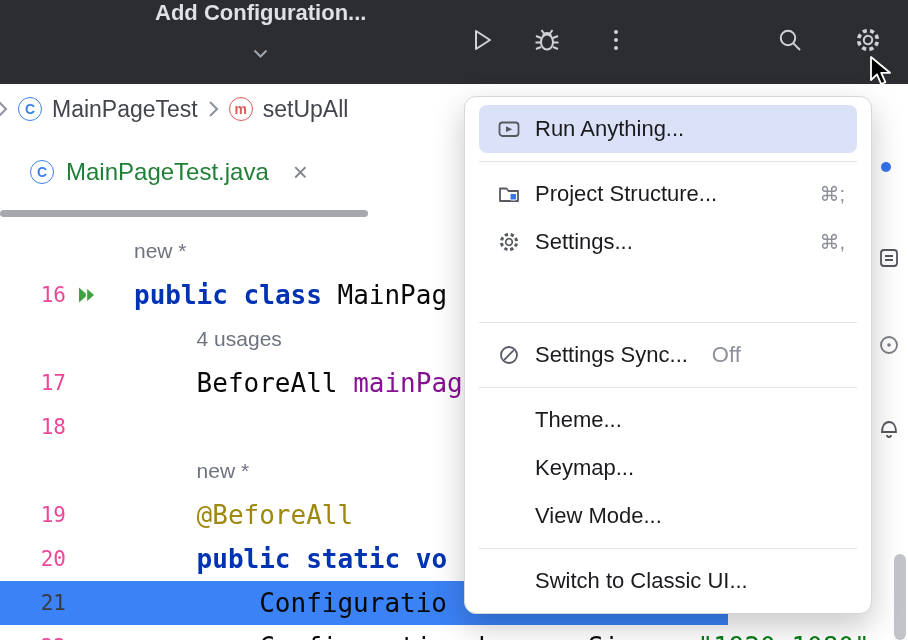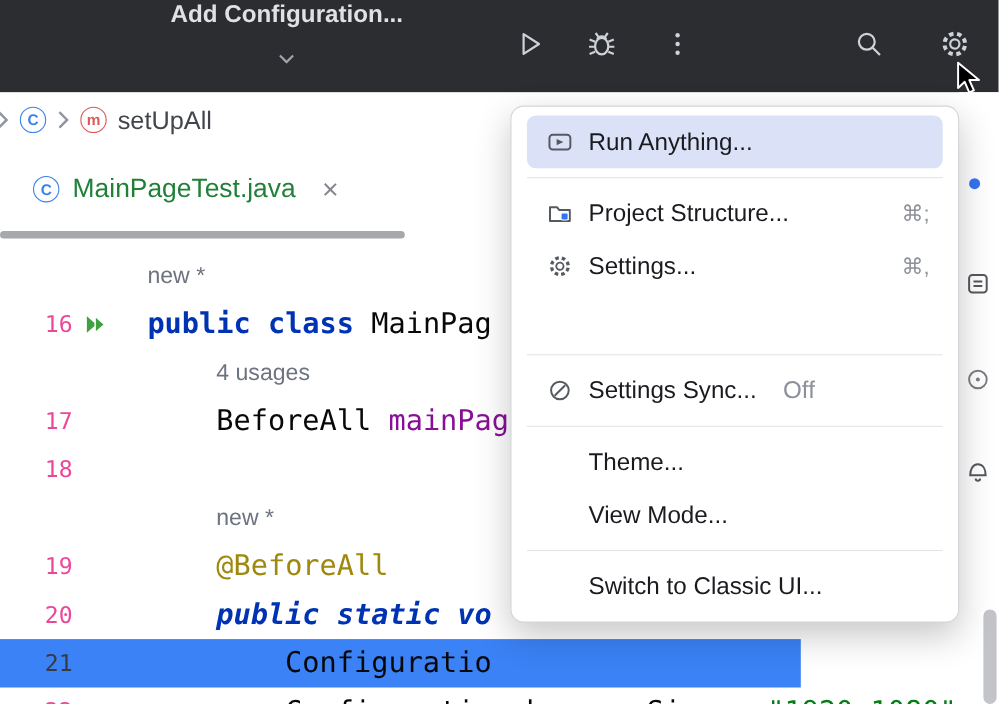--- a/index.html
+++ b/index.html
@@ -175,20 +175,21 @@
     </div>
   </div>
 
   <div class="crumbs">
     <span class="crumb-chevron first">
       <svg width="11" height="18">
           <path d="M2,2 L9,9 L2,16" stroke="#9096a1" stroke-width="2.2" fill="none"></path>
         </svg>
     </span>
     <span class="cicon cls">C</span>
+    <span>MainPageTest</span>
     <span class="crumb-chevron">
       <svg width="11" height="18">
           <path d="M2,2 L9,9 L2,16" stroke="#9096a1" stroke-width="2.2" fill="none"></path>
         </svg>
     </span>
     <span class="cicon mth">m</span>
     <span>setUpAll</span>
   </div>
 
   <div class="tabbar">
@@ -245,21 +246,21 @@
         <div class="erow">
           <div class="gutter">
             <span class="lnum">19</span>
           </div>
           <div class="code" style="padding-left: 66.6px;"><span class="tok-annotation">@BeforeAll</span></div>
         </div>
         <div class="erow">
           <div class="gutter">
             <span class="lnum">20</span>
           </div>
-          <div class="code" style="padding-left: 66.6px; font-style: italic;"><span class="tok-keyword">public static vo</span></div>
+          <div class="code" style="padding-left: 66.6px;"><span class="tok-keyword">public static vo</span></div>
         </div>
         <div class="erow current">
           <div class="gutter">
             <span class="lnum">21</span>
           </div>
           <div class="code" style="padding-left: 129.2px;"><span class="tok-plain">Configuratio</span></div>
         </div>
         <div class="erow">
           <div class="gutter">
             <span class="lnum">22</span>
@@ -317,20 +318,24 @@
           <span class="mi-label">Settings Sync...</span>
           <span class="mi-suffix">Off</span>
         </div>
         <div class="menu-sep"></div>
         <div class="menu-item">
           <span class="mi-icon"></span>
           <span class="mi-label">Theme...</span>
         </div>
         <div class="menu-item">
           <span class="mi-icon"></span>
+          <span class="mi-label">Keymap...</span>
+        </div>
+        <div class="menu-item">
+          <span class="mi-icon"></span>
           <span class="mi-label">View Mode...</span>
         </div>
         <div class="menu-sep"></div>
         <div class="menu-item">
           <span class="mi-icon"></span>
           <span class="mi-label">Switch to Classic UI...</span>
         </div>
       </div>
   </div>
 

